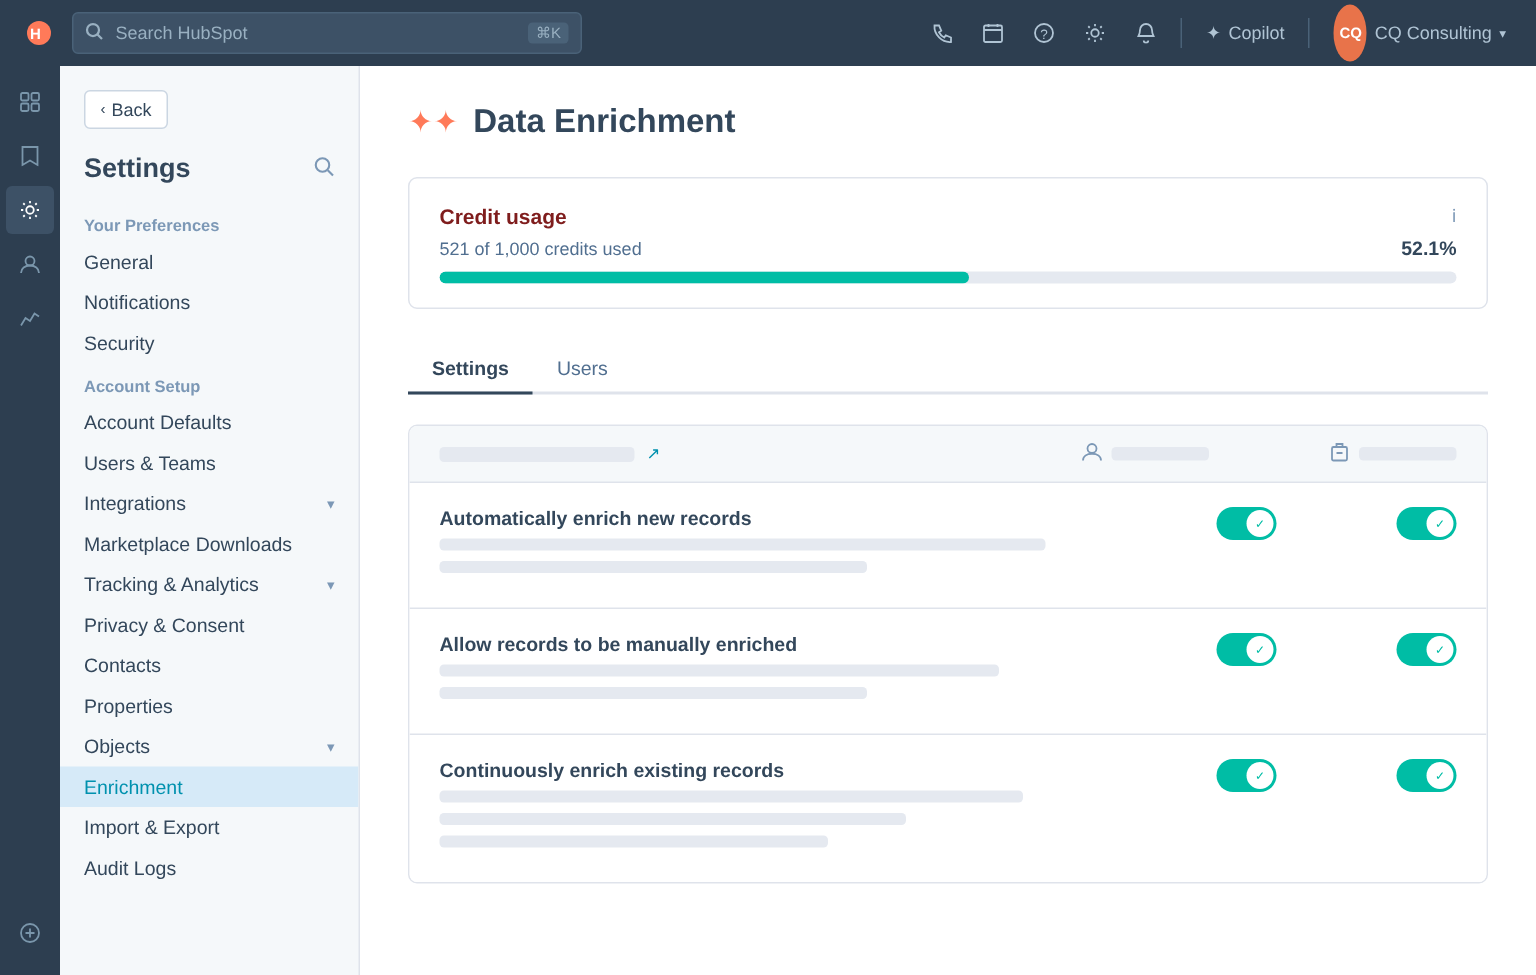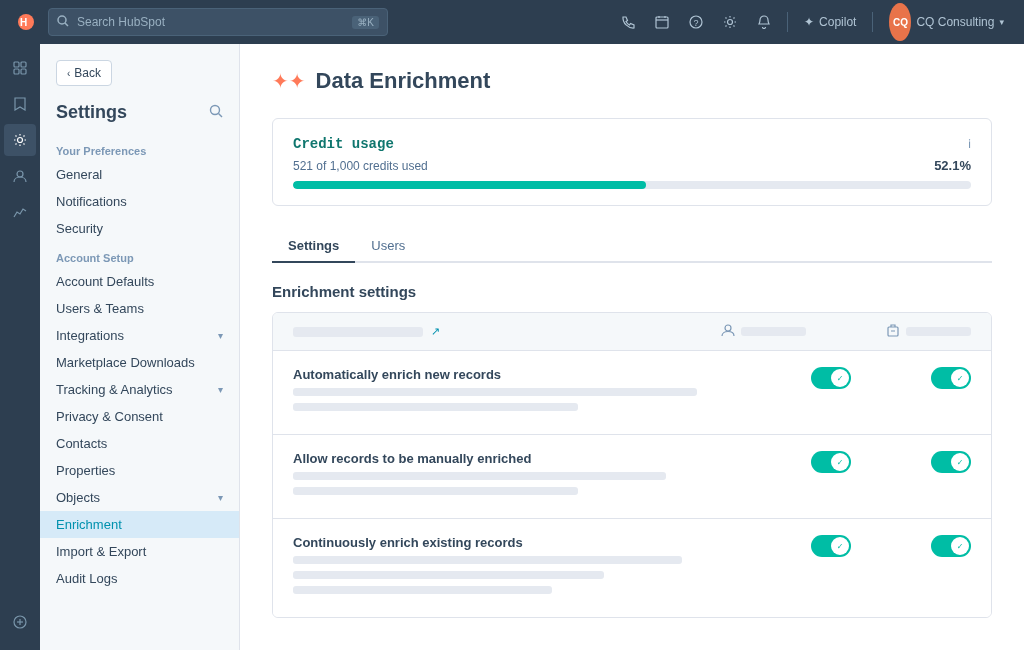--- a/index.html
+++ b/index.html
@@ -246,22 +246,21 @@
     }
     .credit-card-header {
       display: flex;
       align-items: center;
       justify-content: space-between;
       margin-bottom: 6px;
     }
     .credit-label {
       font-size: 14px;
       font-weight: 600;
-      color: #0f766e;
-      font-family: Liberation Mono, monospace;
+      color: #7f1d1d;
     }
     .credit-info-row {
       display: flex;
       align-items: center;
       justify-content: space-between;
       margin-bottom: 8px;
     }
     .credit-used-text {
       font-size: 12px;
       color: #516f90;
@@ -630,21 +629,20 @@
       <div class="progress-bar-bg">
         <div class="progress-bar-fill" style="width:52.1%"></div>
       </div>
     </div>
 
     <div class="tabs">
       <div class="tab active">Settings</div>
       <div class="tab">Users</div>
     </div>
 
-    <div class="section-title">Enrichment settings</div>
 
     <div class="enrichment-table">
 
       <div class="enrichment-header-row">
         <div class="enrichment-header-name">
           <div style="display:flex;align-items:center;gap:8px;">
             <div class="enrichment-header-skeleton skel" style="height:10px;width:130px;"></div>
             <span class="link-icon">↗</span>
           </div>
         </div>

